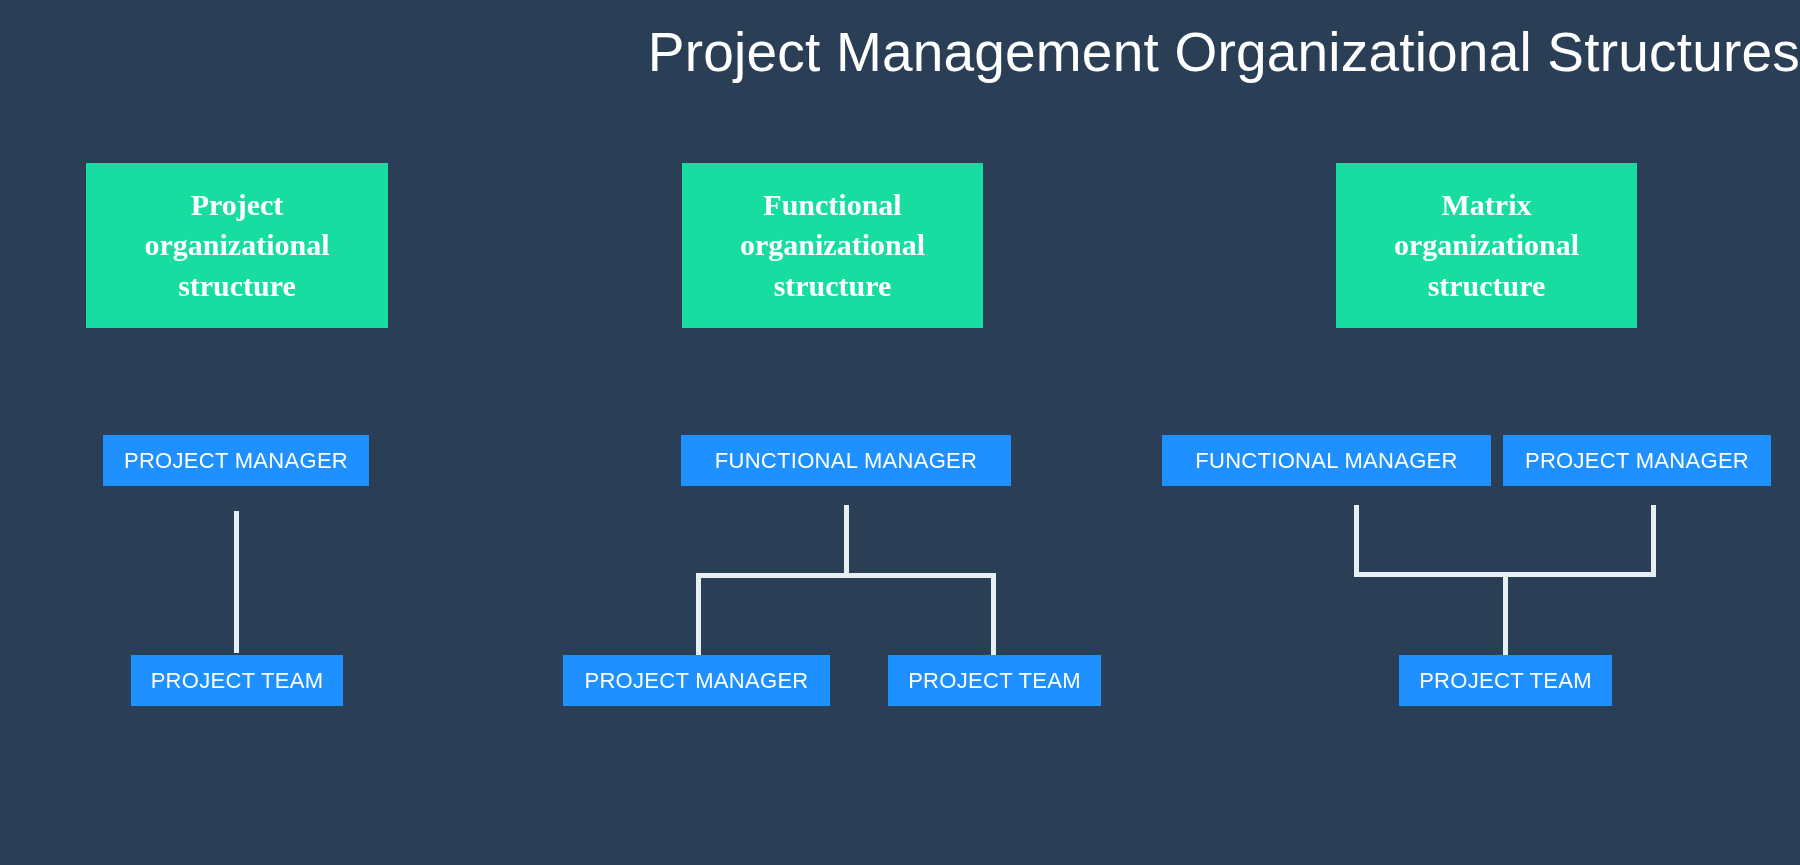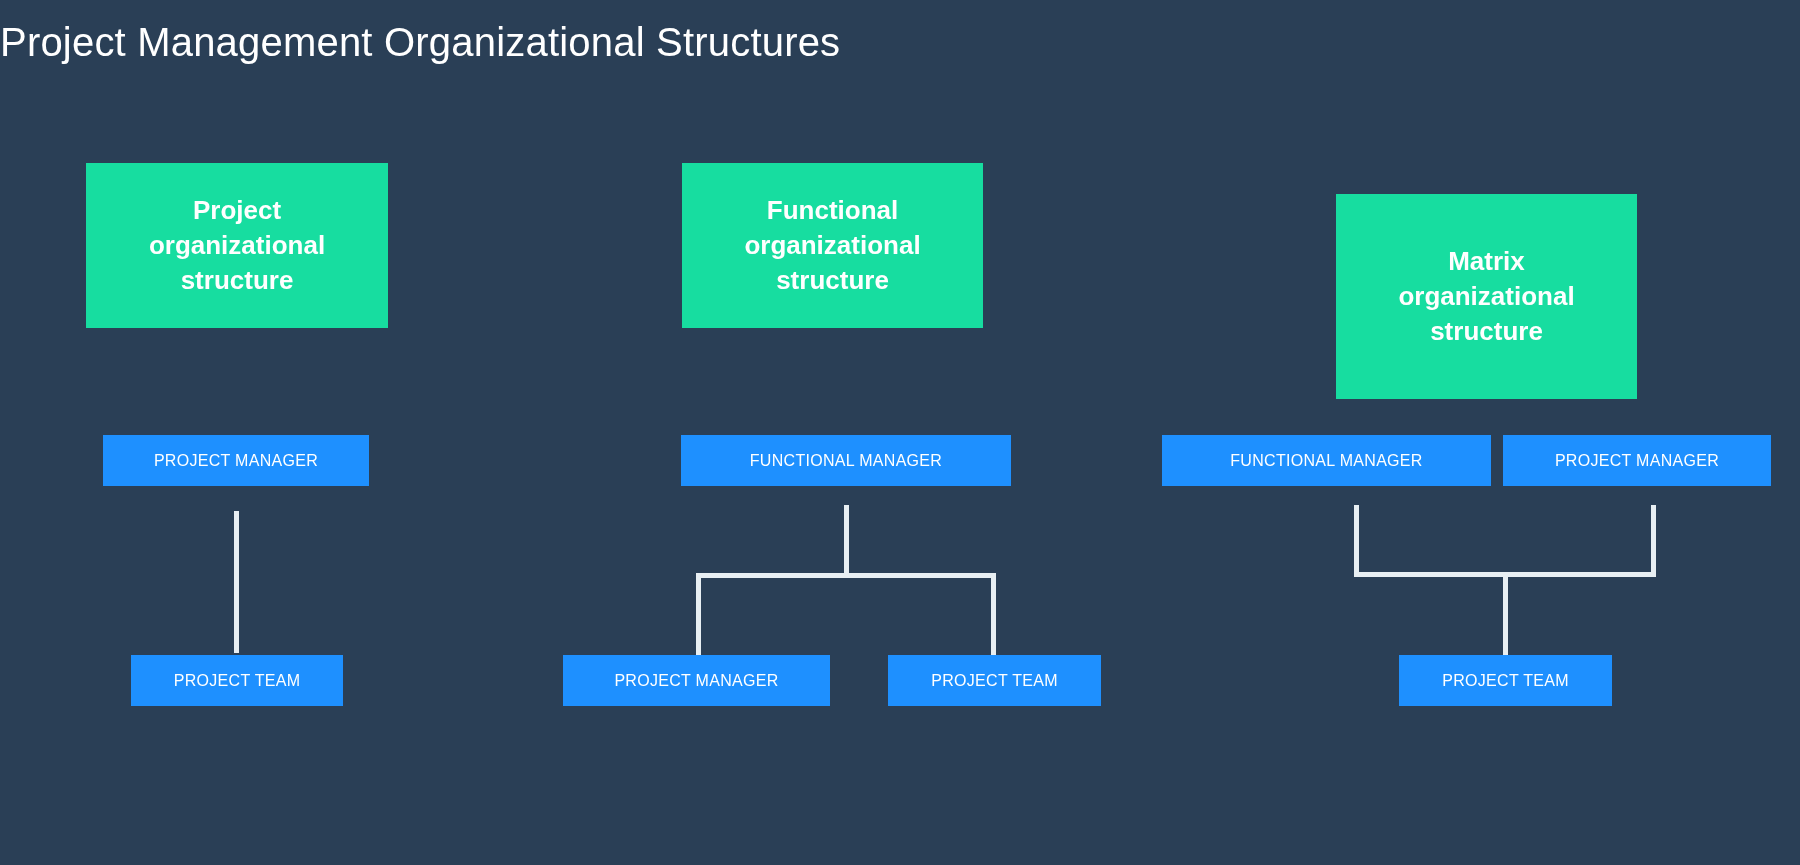--- a/index.html
+++ b/index.html
@@ -15,52 +15,53 @@
     overflow: hidden;
     font-family: "Liberation Sans", sans-serif;
   }
 
   
   #page-title {
     position: absolute;
     left: 0;
     top: 20px;
     width: 1800px;
-    text-align: left;
+    text-align: right;
     color: #ffffff;
-    font-size: 40px;
+    font-size: 55px;
     font-weight: 400;
     letter-spacing: 0.2px;
     white-space: nowrap;
   }
 
   
   .node {
     position: absolute;
     box-sizing: border-box;
     display: flex;
     align-items: center;
     justify-content: center;
     text-align: center;
     color: #ffffff;
   }
 
   
   .card-green {
     background: #17dda0;
-    font-size: 26px;
+    font-size: 30px;
     font-weight: bold;
     line-height: 1.35;
     padding: 6px 10px;
+    font-family: Liberation Serif, serif;
   }
 
   
   .card-blue {
     background: #1e90ff;
-    font-size: 16px;
+    font-size: 22px;
     font-weight: 400;
     letter-spacing: 0.3px;
     white-space: nowrap;
     padding: 0 14px;
   }
 
   
   .conn {
     position: absolute;
     background: #e8eff3;
@@ -111,21 +112,21 @@
   <div class="conn conn-v" style="left:991px; top:573px; height:82px;"></div>
 
   <div class="node card-blue" style="left:563px; top:655px; width:267px; height:51px;">
     <span>PROJECT MANAGER</span>
   </div>
 
   <div class="node card-blue" style="left:888px; top:655px; width:213px; height:51px;">
     <span>PROJECT TEAM</span>
   </div>
 
-  <div class="node card-green" style="left:1336px; top:163px; width:301px; height:205px;margin-top:31px;">
+  <div class="node card-green" style="left:1336px; top:163px; width:301px; height:165px;">
     <div>
       <div>Matrix</div>
       <div>organizational</div>
       <div>structure</div>
     </div>
   </div>
 
   <div class="node card-blue" style="left:1162px; top:435px; width:329px; height:51px;">
     <span>FUNCTIONAL MANAGER</span>
   </div>

